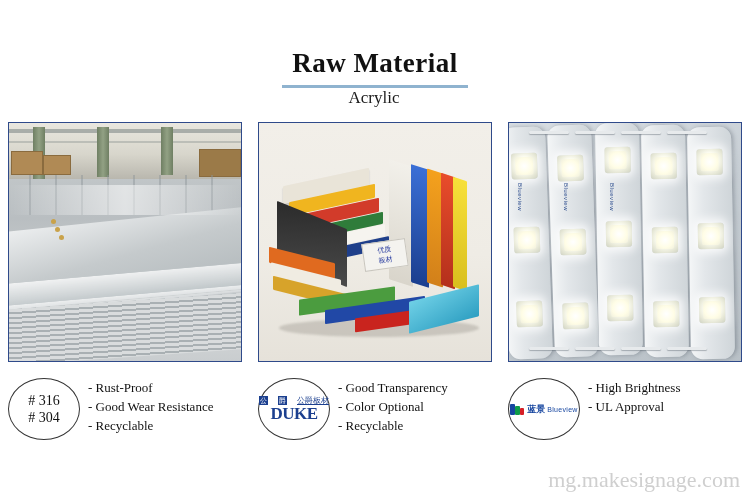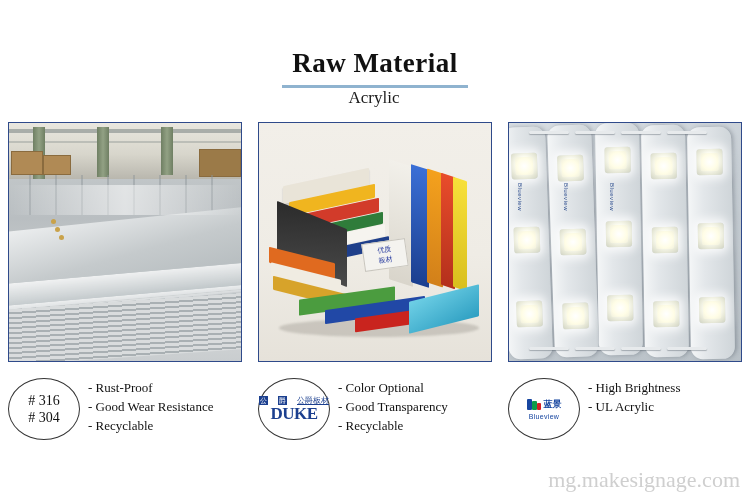--- a/index.html
+++ b/index.html
@@ -297,21 +297,21 @@
   .duke-word {
     font-family: "Liberation Serif", serif;
     font-weight: bold;
     font-size: 17px;
     color: #1b3f8f;
     letter-spacing: -0.5px;
   }
   
   .bv-logo {
     display: flex;
-    flex-direction: column;
+    flex-direction: row;
     align-items: center;
     justify-content: center;
     gap: 2px;
   }
   .bv-top {
     display: flex;
     align-items: center;
     gap: 3px;
   }
   .bv-mark {
@@ -484,43 +484,43 @@
       <div class="duke-logo">
         <div class="duke-top">
           <span class="duke-sq">公</span>
           <span class="duke-sq">爵</span>
           <span>公爵板材</span>
         </div>
         <div class="duke-word">DUKE</div>
       </div>
     </div>
     <div class="bullets">
+      <div>- Good Transparency</div>
       <div>- Color Optional</div>
-      <div>- Good Transparency</div>
       <div>- Recyclable</div>
     </div>
   </div>
 
   <div class="feature f3">
     <div class="badge">
       <div class="bv-logo">
         <div class="bv-top">
           <span class="bv-mark">
             <i style="left:0;top:1px;width:5px;height:11px;background:#1746a0;"></i>
             <i style="left:5px;top:3px;width:5px;height:9px;background:#0f9c4a;"></i>
             <i style="left:10px;top:5px;width:4px;height:7px;background:#d61f26;"></i>
           </span>
           <span class="bv-cn">蓝景</span>
         </div>
         <div class="bv-en">Blueview</div>
       </div>
     </div>
     <div class="bullets">
       <div>- High Brightness</div>
-      <div>- UL Acrylic</div>
+      <div>- UL Approval</div>
     </div>
   </div>
 
   <div class="footer">
     <div class="watermark">mg.makesignage.com</div>
   </div>
 
 </div>
 
 </body></html>

